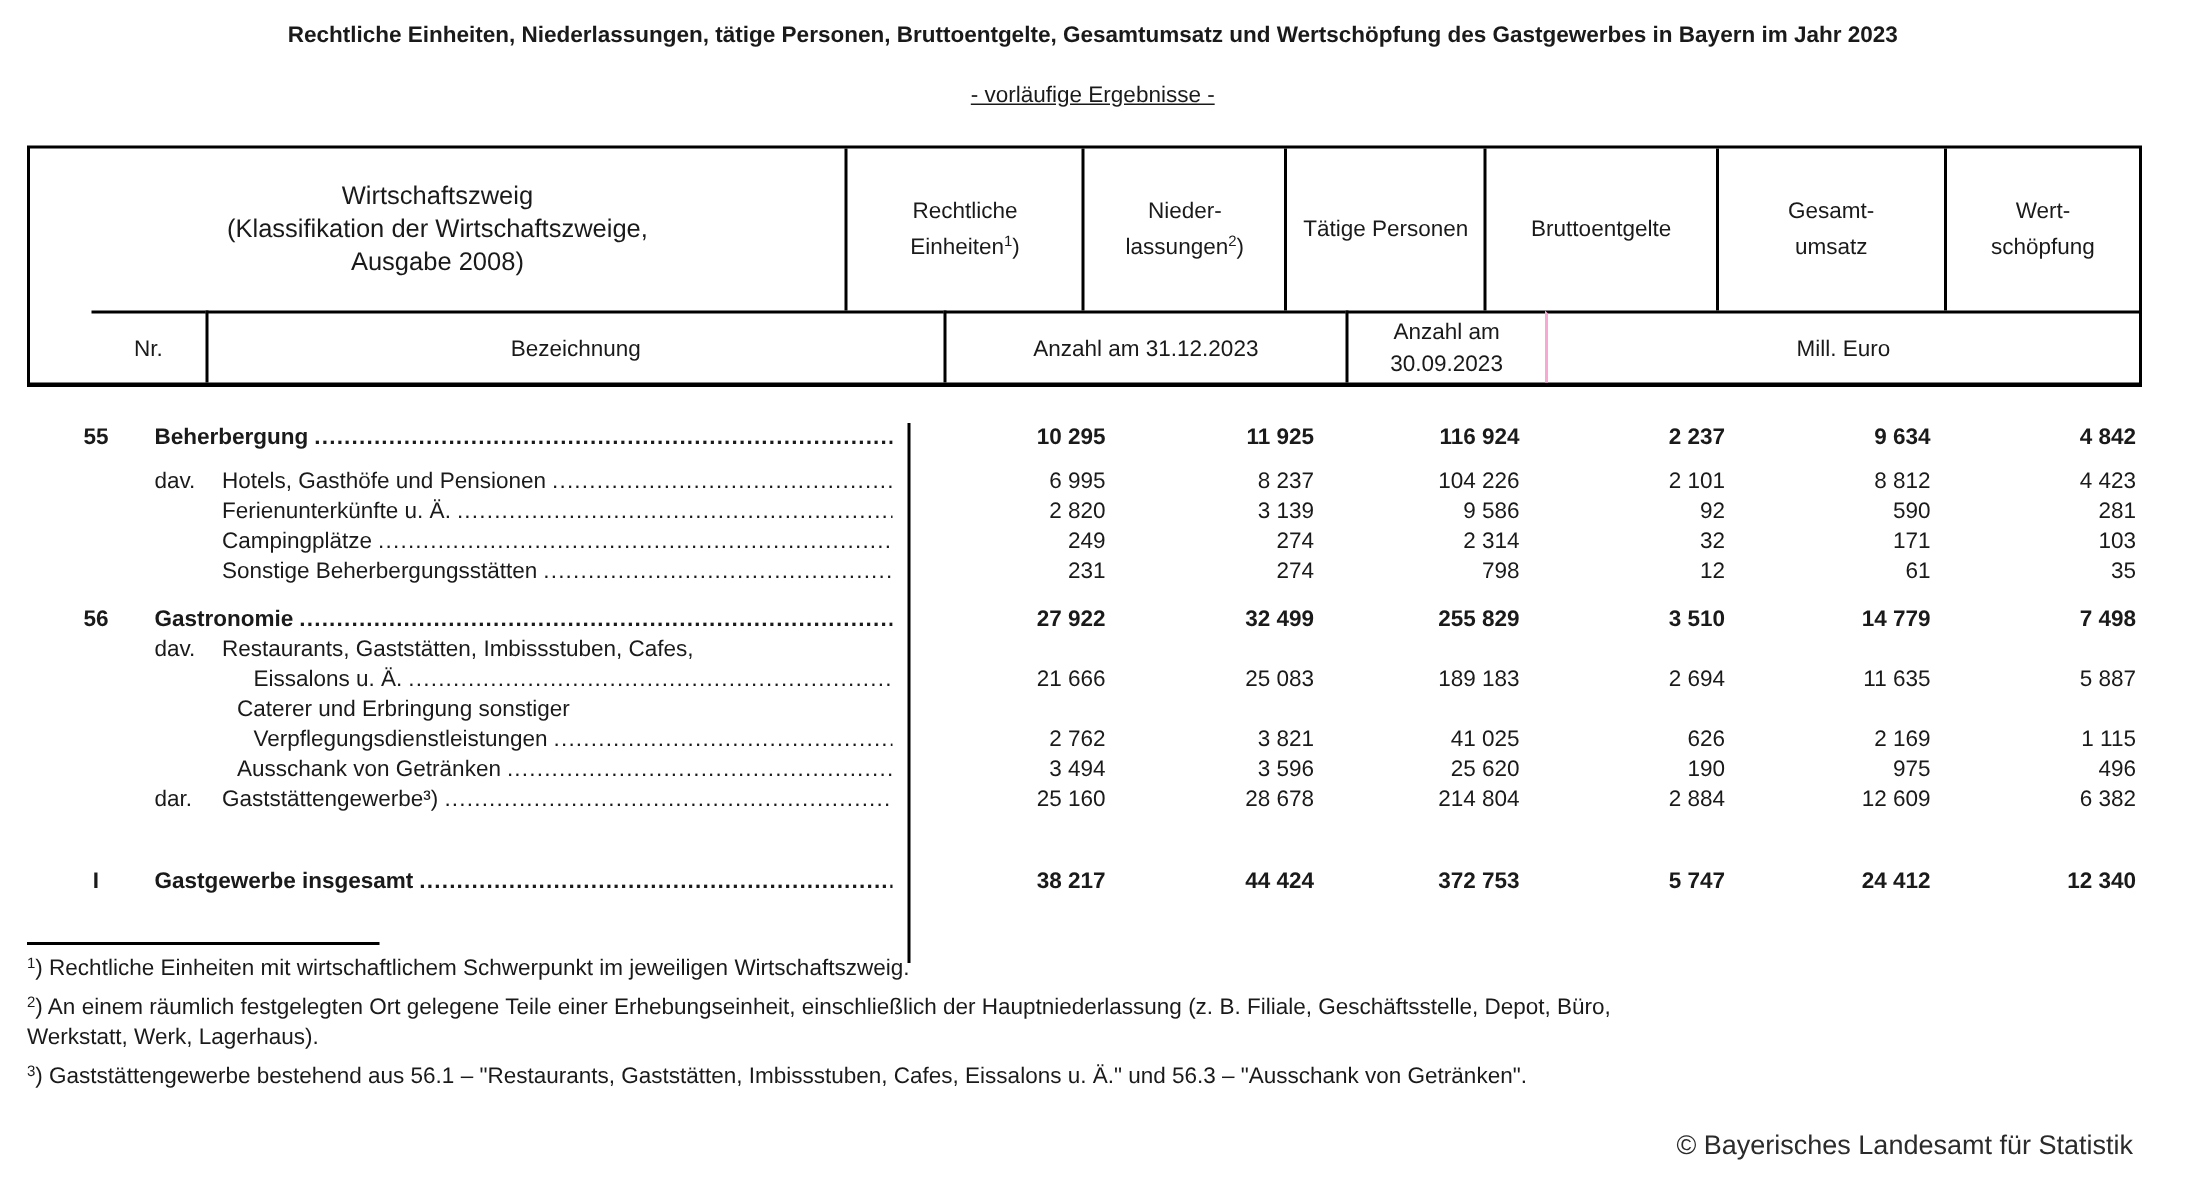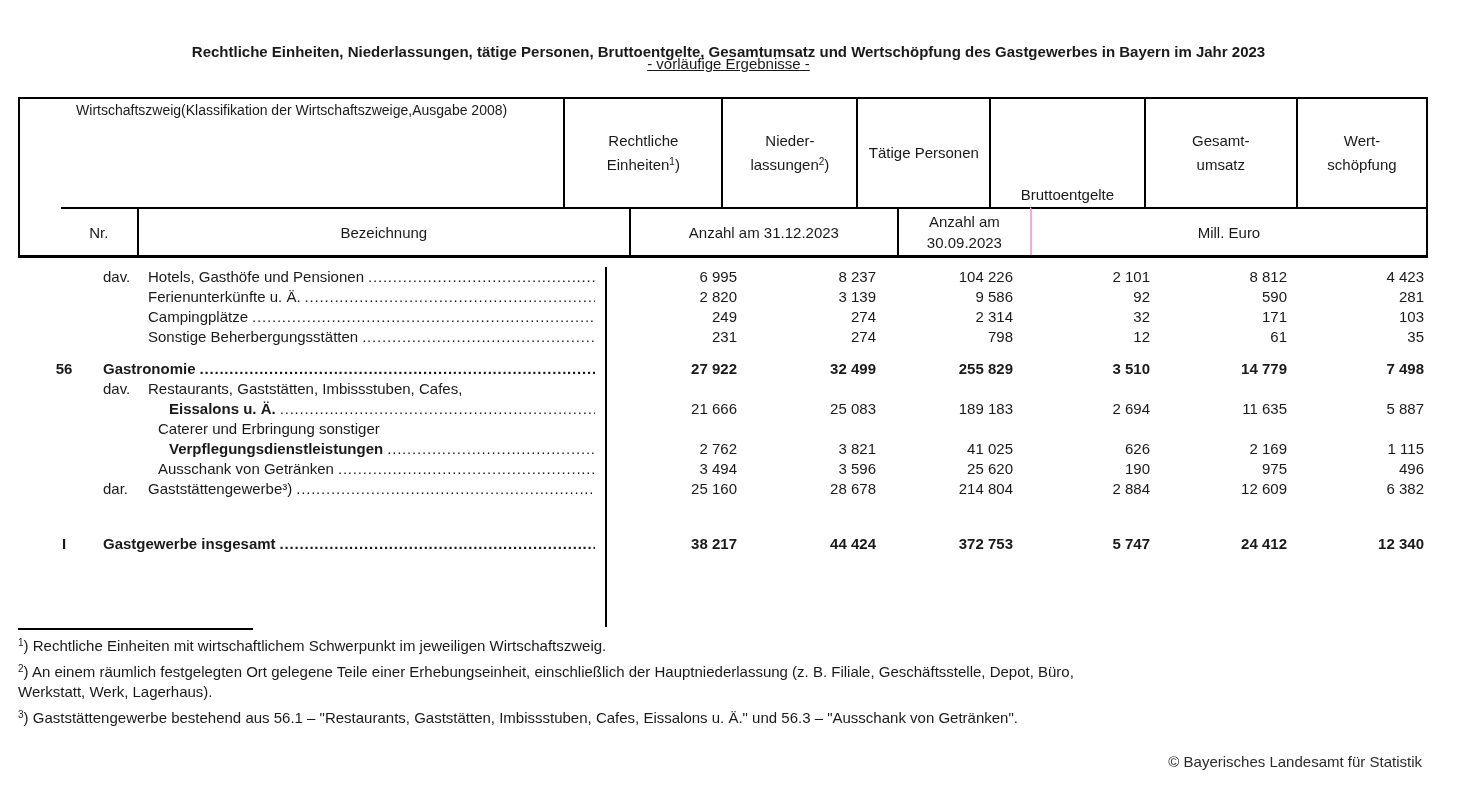--- a/index.html
+++ b/index.html
@@ -1,33 +1,33 @@
 <!DOCTYPE html>
 <html><head>
 <meta charset="utf-8">
 <style>
   * { margin:0; padding:0; box-sizing:border-box; }
   html,body { width:1457px; height:795px; background:#ffffff; overflow:hidden; }
   body { font-family:"Liberation Sans","DejaVu Sans",sans-serif; color:#1a1a1a; position:relative; }
 
-  .page-title { position:absolute; top:43px; left:0; right:0; text-align:center;
+  .page-title { position:absolute; top:15px; left:0; right:0; text-align:center;
                 font-size:15px; font-weight:bold; }
   .page-subtitle { position:absolute; top:55px; left:0; right:0; text-align:center; font-size:15px;text-decoration:underline; }
 
   .tablewrap { position:absolute; left:18px; top:97px; width:1410px; }
 
   
   .thead { border:2px solid #000; border-bottom:3px solid #000; background:#fff; }
   .hr1 { display:flex; height:108px; }
-  .hr1 .wz { width:560px; display:flex; justify-content:center;
-             text-align:center; font-size:14px; line-height:22px; }
+  .hr1 .wz { width:560px; display:flex; flex-direction:column; justify-content:center;
+             text-align:center; font-size:17px; line-height:22px; }
   .hc { border-left:2px solid #000; display:flex; flex-direction:column; justify-content:center;
         text-align:center; font-size:15px; line-height:24px; }
   .hc0 { width:163px; } .hc1 { width:139px;text-align:center; } .hc2 { width:137px; }
-  .hc3 { width:159px;justify-content:flex-end; } .hc4 { width:157px; } .hc5 { width:134px; }
+  .hc3 { width:159px; } .hc4 { width:157px; } .hc5 { width:134px; }
 
   .hr2 { display:flex; height:48px;padding-left:41px; }
   .hr2 > div { border-top:2px solid #000; display:flex; flex-direction:column;
                justify-content:center; text-align:center; font-size:15px; line-height:21px; }
   .h-nr  { width:78px; }
   .h-bez { width:507px; border-left:2px solid #000; }
   .h-a31 { width:276px; border-left:2px solid #000; }
   .h-a30 { width:137px; border-left:2px solid #000; }
   .h-eur { width:408px; border-left:2px solid #f9a8d4; }
 
@@ -37,35 +37,35 @@
   .tbody { position:relative; width:1410px; min-height:362px; }
   .vline { position:absolute; left:587px; top:0; width:2px; height:360px; background:#000; }
 
   .row { display:flex; height:20px; line-height:20px; font-size:15px; align-items:baseline; }
   .row.bold { font-weight:bold; }
   .c-nr  { width:80px; padding-left:12px; text-align:center; }
   .c-label { width:507px; display:flex; min-width:0; padding-left:5px; align-items:baseline; }
   .prefix { width:45px; flex:0 0 45px; }
   .lbl { white-space:nowrap; }
   .lbl.ind2 { margin-left:10px; }
-  .lbl.ind3 { margin-left:21px;font-weight:bold; }
+  .lbl.ind3 { margin-left:21px; }
   .leader { flex:1 1 auto; min-width:0; overflow:hidden; white-space:nowrap;
             margin-left:4px; margin-right:10px; }
   .leader::after { content:"......................................................................................................................................................."; letter-spacing:0.8px; }
   .c-gap { width:2px; flex:0 0 2px; }
   .c-val { text-align:right; padding-right:5px; }
   .v0 { width:135px; } .v1 { width:139px; } .v2 { width:137px; }
   .v3 { width:137px; } .v4 { width:137px; } .v5 { width:136px; padding-right:4px; }
 
   
   .fnrule { position:absolute; left:18px; top:628px; width:235px; height:2px; background:#000; }
   .footnotes { position:absolute; left:18px; top:636px; width:1390px; font-size:15px; }
   .fn { line-height:20px; margin-bottom:6px; }
   .fn-cont { line-height:20px; }
-  .copyright { position:absolute; top:753px; right:35px; font-size:15px; color:#2b2b2b; }
+  .copyright { position:absolute; top:753px; right:35px; font-size:18px; color:#2b2b2b; }
 </style>
 </head>
 <body>
 
 <div class="page-title">Rechtliche Einheiten, Niederlassungen, tätige Personen, Bruttoentgelte, Gesamtumsatz und Wertschöpfung des Gastgewerbes in Bayern im Jahr 2023</div>
 <div class="page-subtitle">- vorläufige Ergebnisse -</div>
 
 <div class="tablewrap">
   <div class="thead">
     <div class="hr1">
@@ -113,20 +113,34 @@
       </div>
       <div class="h-eur">
           <span>Mill. Euro</span>
         </div>
     </div>
   </div>
 
   <div class="tbody">
     <div class="vline"></div>
 
+  <div class="row bold" style="margin-top: 24px;">
+        <div class="c-nr">55</div>
+        <div class="c-label">
+          <span class="lbl ind0">Beherbergung</span>
+          <span class="leader"></span>
+        </div>
+        <div class="c-gap"></div>
+        <div class="c-val v0">10 295</div>
+        <div class="c-val v1">11 925</div>
+        <div class="c-val v2">116 924</div>
+        <div class="c-val v3">2 237</div>
+        <div class="c-val v4">9 634</div>
+        <div class="c-val v5">4 842</div>
+      </div>
       <div class="row" style="margin-top: 9px;">
         <div class="c-nr"></div>
         <div class="c-label">
           <span class="prefix">dav.</span>
           <span class="lbl ind1">Hotels, Gasthöfe und Pensionen</span>
           <span class="leader"></span>
         </div>
         <div class="c-gap"></div>
         <div class="c-val v0">6 995</div>
         <div class="c-val v1">8 237</div>

